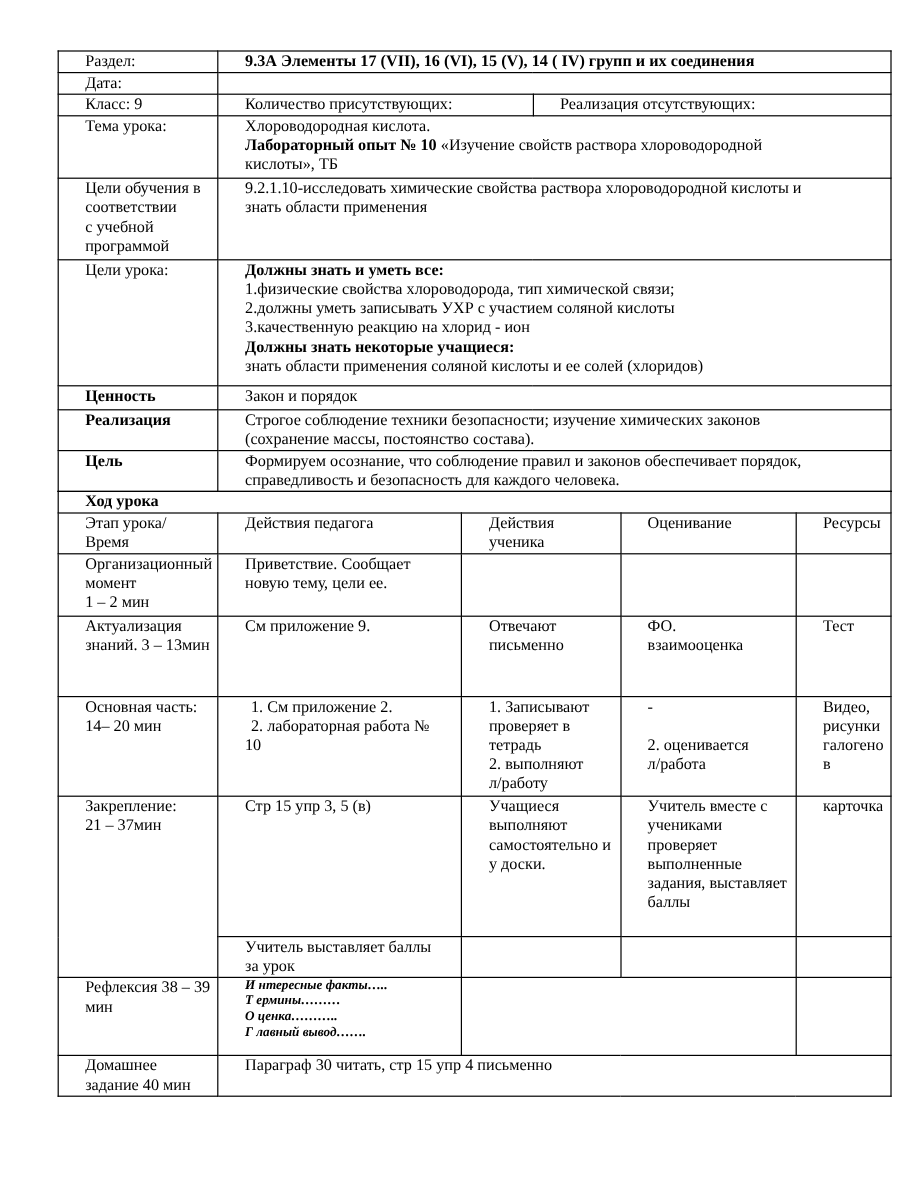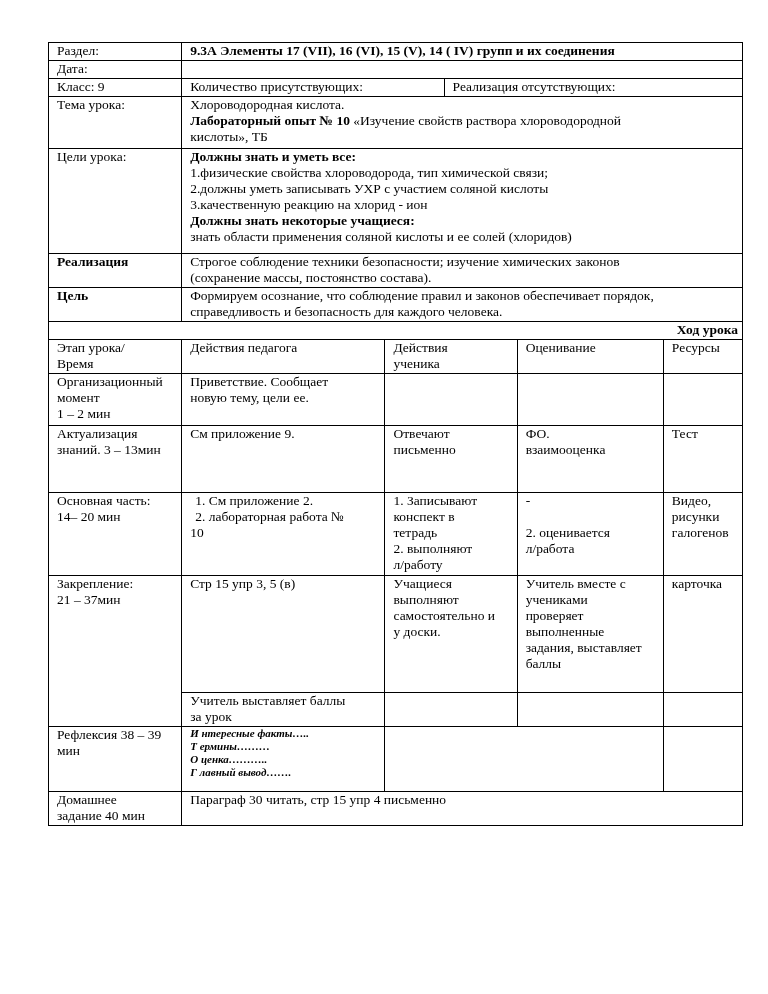--- a/index.html
+++ b/index.html
@@ -2,24 +2,24 @@
 <html><head>
 <meta charset="utf-8">
 <style>
   html,body{margin:0;padding:0;}
   body{width:768px;height:994px;background:#ffffff;color:#000000;
        font-family:"Liberation Serif","DejaVu Serif",serif;}
   .page{position:relative;width:768px;height:994px;overflow:hidden;background:#ffffff;}
   table.doc{border-collapse:collapse;table-layout:fixed;margin-left:48px;width:695px;}
   #info-table{margin-top:42px;}
   #flow-table{margin-top:-1px;}
-  td{border:1px solid #000;vertical-align:top;padding:0 4px 1px 8px;
+  td{border:1px solid #000;vertical-align:top;padding:0 4px 1px 22px;
      font-size:13.5px;line-height:16px;overflow:hidden;word-wrap:break-word;}
   .b{font-weight:bold;}
-  .title-cell{text-align:right;font-weight:bold;}
+  .title-cell{text-align:left;font-weight:bold;}
   .right{text-align:left;padding-right:8px;}
   .ind{text-indent:5px;}
   .gap-top{margin-top:16px;font-family:Liberation Serif, serif;}
   .refl{font-size:11px;line-height:13px;font-weight:bold;font-style:italic;margin-top:48px;}
 </style>
 </head>
 <body>
 
 <div class="page">
 
@@ -44,30 +44,46 @@
         <td>Реализация отсутствующих:</td>
       </tr>
       <tr style="height:52px">
         <td>Тема урока:</td>
         <td colspan="2">
           <div>Хлороводородная кислота.</div>
           <div><b>Лабораторный опыт № 10</b><span> «Изучение свойств раствора хлороводородной</span></div>
           <div>кислоты», ТБ</div>
         </td>
       </tr>
+      <tr style="height:68px">
+        <td>
+          <div>Цели обучения в</div>
+          <div>соответствии</div>
+          <div>с учебной</div>
+          <div>программой</div>
+        </td>
+        <td colspan="2">
+          <div>9.2.1.10-исследовать химические свойства раствора хлороводородной кислоты и</div>
+          <div>знать области применения</div>
+        </td>
+      </tr>
       <tr style="height:105px">
         <td>Цели урока:</td>
         <td colspan="2">
           <div class="b">Должны знать и уметь все:</div>
           <div>1.физические свойства хлороводорода, тип химической связи;</div>
           <div>2.должны уметь записывать УХР с участием соляной кислоты</div>
           <div>3.качественную реакцию на хлорид - ион</div>
           <div class="b">Должны знать некоторые учащиеся:</div>
           <div>знать области применения соляной кислоты и ее солей (хлоридов)</div>
         </td>
+      </tr>
+      <tr style="height:20px">
+        <td class="b">Ценность</td>
+        <td colspan="2">Закон и порядок</td>
       </tr>
       <tr style="height:31px">
         <td class="b">Реализация</td>
         <td colspan="2">
           <div>Строгое соблюдение техники безопасности; изучение химических законов</div>
           <div>(сохранение массы, постоянство состава).</div>
         </td>
       </tr>
       <tr style="height:32px">
         <td class="b">Цель</td>
@@ -139,21 +155,21 @@
           <div>Основная часть:</div>
           <div class="right">14– 20 мин</div>
         </td>
         <td>
           <div class="ind">1. См приложение 2.</div>
           <div class="ind">2. лабораторная работа №</div>
           <div>10</div>
         </td>
         <td>
           <div>1. Записывают</div>
-          <div>конспект в</div>
+          <div>проверяет в</div>
           <div>тетрадь</div>
           <div>2. выполняют</div>
           <div>л/работу</div>
         </td>
         <td>
           <div>-</div>
           <div class="gap-top">2. оценивается</div>
           <div>л/работа</div>
         </td>
         <td>

